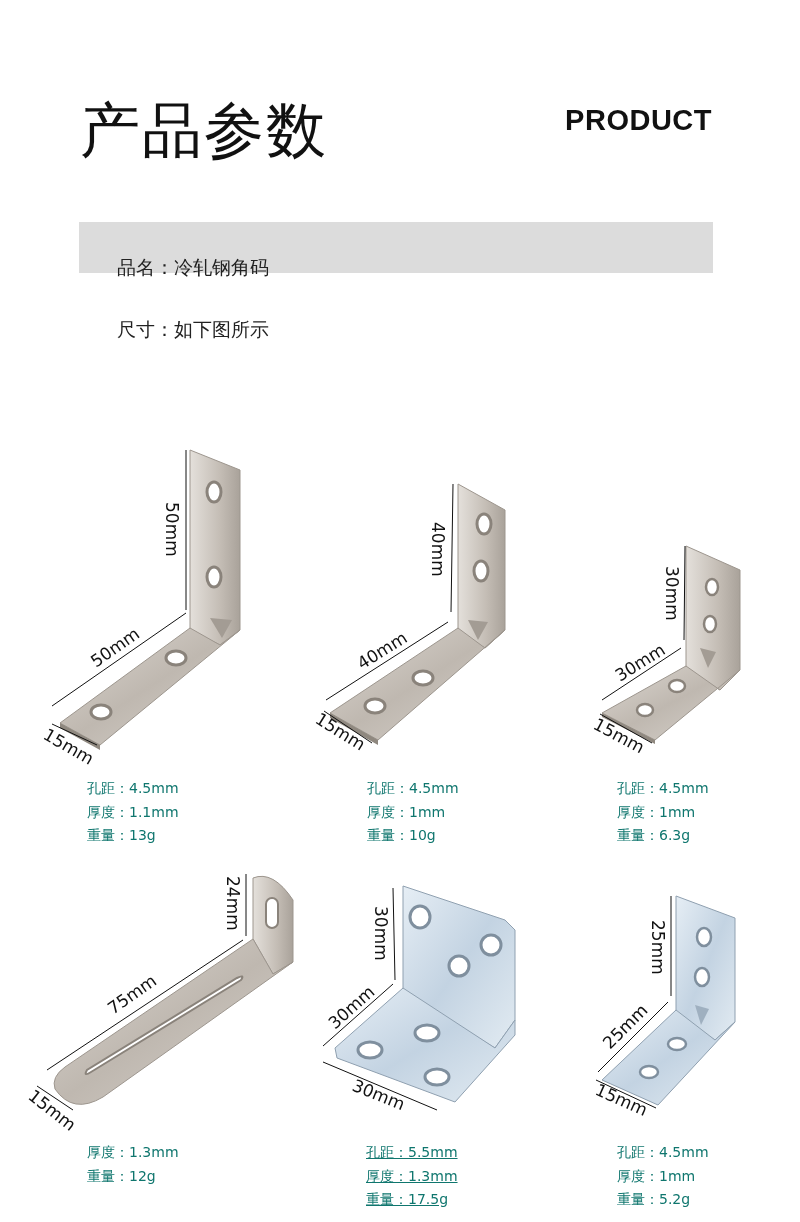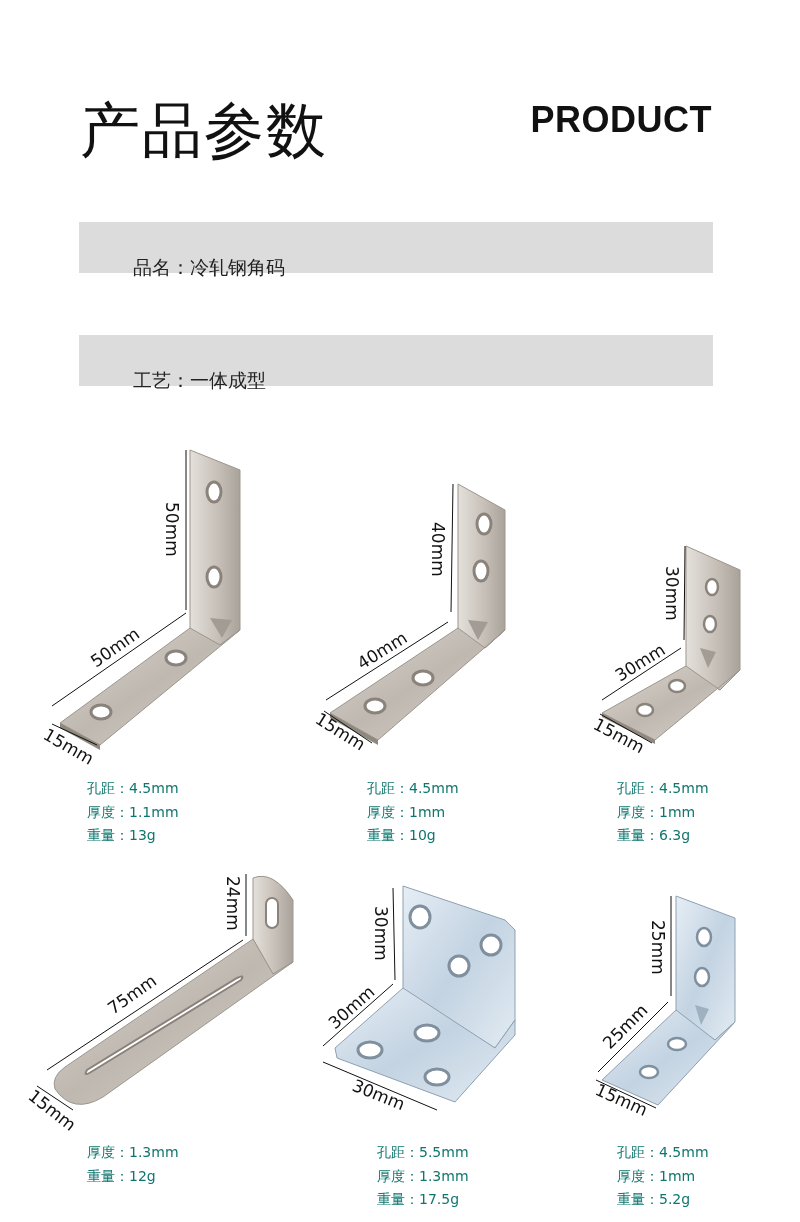--- a/index.html
+++ b/index.html
@@ -2,26 +2,26 @@
 <html><head>
 <meta charset="utf-8">
 <style>
   html, body { margin:0; padding:0; background:#ffffff; }
   body { width:800px; height:1222px; position:relative; overflow:hidden;
          font-family:"DejaVu Sans", "Liberation Sans", sans-serif; color:#222; }
   .title-cn { position:absolute; left:80px; top:100px; font-size:60px; font-weight:400;
               letter-spacing:2px; color:#111; line-height:1;text-align:right; }
   .title-en { position:absolute; right:88px; top:102px; text-align:left;
               font-family:"Liberation Sans", sans-serif; font-weight:700;
-              font-size:36px; line-height:36px; color:#111; letter-spacing:0.5px; }
+              font-size:29px; line-height:36px; color:#111; letter-spacing:0.5px; }
   .params { position:absolute; left:79px; top:222px; width:634px; }
   .prow { height:51px; display:flex; align-items:center; font-size:19px; color:#222; }
   .prow.gray { background:#dcdcdc; }
   .prow.spacer { height:11px; }
-  .prow .c1 { position:absolute; left:54px;margin-top:41px; }
+  .prow .c1 { position:absolute; left:38px;margin-top:41px; }
   .prow .c2 { position:absolute; left:379px; }
   .prow { position:relative; }
   .item { position:absolute; }
   .item svg { position:absolute; left:0; top:0; overflow:visible; }
   .specs { position:absolute; font-size:14px; line-height:23.5px; color:#0f766e;
            font-family:"DejaVu Sans", sans-serif; }
   .dim { font-family:"DejaVu Sans", sans-serif; font-size:17px; fill:#111; }
 </style>
 </head>
 <body>
@@ -30,23 +30,21 @@
 <div class="title-en">
   <div>PRODUCT</div>
 </div>
 
 <div class="params">
   <div class="prow gray">
     <span class="c1"><span>品名：</span><span>冷轧钢角码</span></span>
   </div>
   <div class="prow spacer"></div>
   <div class="prow">
-  </div>
-  <div class="prow gray">
-    <span class="c1"><span>工艺：</span><span>一体成型</span></span>
+    <span class="c1"><span>尺寸：</span><span>如下图所示</span></span>
   </div>
 </div>
 
 <svg width="0" height="0" style="position:absolute">
   <defs>
     <linearGradient id="steel" x1="0" y1="0" x2="1" y2="1">
       <stop offset="0" stop-color="#ddd8d2"></stop>
       <stop offset="0.5" stop-color="#bfb8b0"></stop>
       <stop offset="1" stop-color="#d8d3cd"></stop>
     </linearGradient>
@@ -165,21 +163,21 @@
     <ellipse cx="55" cy="180" rx="12" ry="8" fill="#fff" stroke="#7f8f9e" stroke-width="3"></ellipse>
     <ellipse cx="122" cy="207" rx="12" ry="8" fill="#fff" stroke="#7f8f9e" stroke-width="3"></ellipse>
     <line x1="78" y1="18" x2="80" y2="110" stroke="#111" stroke-width="1"></line>
     <line x1="78" y1="114" x2="8" y2="176" stroke="#111" stroke-width="1"></line>
     <line x1="8" y1="192" x2="122" y2="240" stroke="#111" stroke-width="1"></line>
     <text class="dim" transform="translate(60,36) rotate(90)">30mm</text>
     <text class="dim" transform="translate(20,160) rotate(-42)">30mm</text>
     <text class="dim" transform="translate(36,220) rotate(22)">30mm</text>
   </svg>
 </div>
-<div class="specs" style="left:377px;top:1141px;">
+<div class="specs" style="left:366px;top:1141px;text-decoration:underline;">
   <div>孔距：5.5mm</div>
   <div>厚度：1.3mm</div>
   <div>重量：17.5g</div>
 </div>
 
 <div class="item" style="left:580px;top:880px;width:180px;height:250px;">
   <svg width="180" height="250">
     <polygon points="96,16 155,38 155,142 135,160 96,135" fill="url(#zinc)" stroke="#8fa0b0" stroke-width="1"></polygon>
     <polygon points="96,130 135,160 155,142 78,225 22,200" fill="url(#zinc)" stroke="#8fa0b0" stroke-width="1"></polygon>
     <ellipse cx="124" cy="57" rx="7" ry="9" fill="#fff" stroke="#7f8f9e" stroke-width="2.5"></ellipse>

